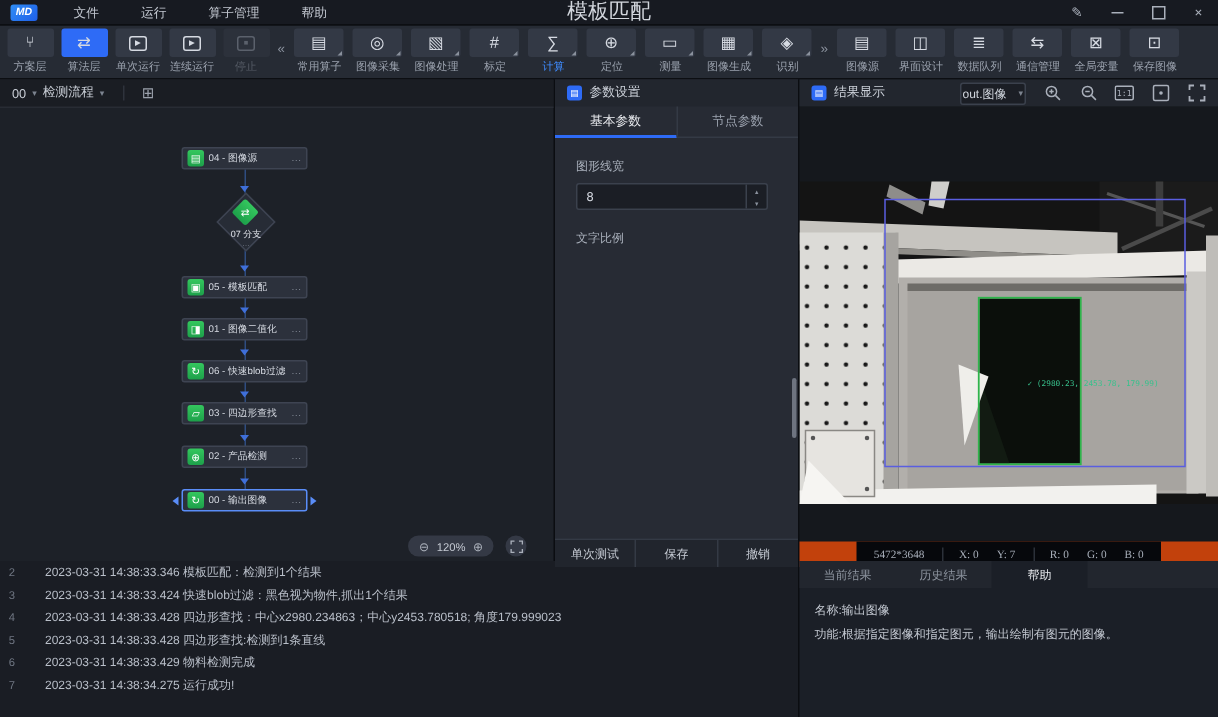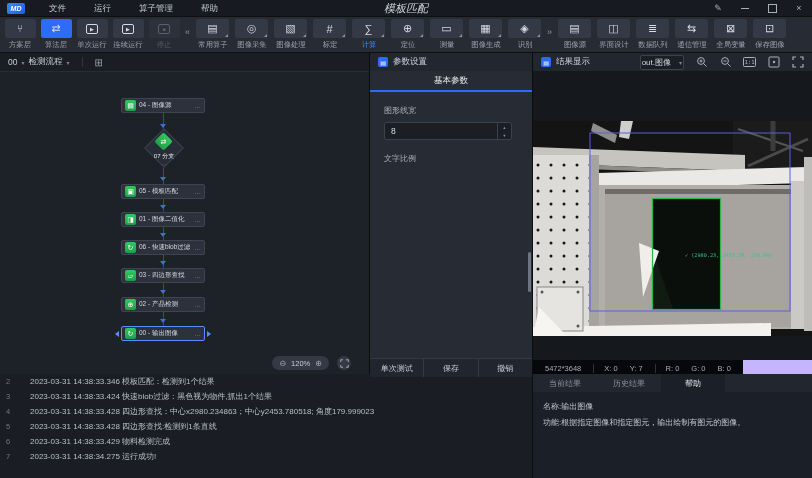--- a/index.html
+++ b/index.html
@@ -3,21 +3,21 @@
 <meta charset="utf-8">
 <style>
   html,body{margin:0;padding:0;background:#0b0d11;}
   body{width:812px;height:478px;overflow:hidden;font-family:"Liberation Sans",sans-serif;-webkit-font-smoothing:antialiased;}
   .app{position:relative;width:812px;height:478px;background:#101218;}
 
   
   .titlebar{height:16px;background:#171a21;display:flex;align-items:center;position:relative;border-bottom:1px solid #0c0e12;}
   .logo{width:18px;height:11px;margin:0 10px 0 7px;background:linear-gradient(135deg,#2f8df5,#1f5fe8);border-radius:2px;color:#fff;font-size:7px;font-weight:bold;font-style:italic;display:flex;align-items:center;justify-content:center;}
   .menu-item{padding:16px 14px;font-size:8.5px;color:#c2c7d0;line-height:16px;}
-  .win-title{position:absolute;left:50%;transform:translateX(-50%);font-size:11px;color:#d2d6dd;font-style:italic;}
+  .win-title{position:absolute;left:50%;transform:translateX(-50%);font-size:14px;color:#d2d6dd;}
   .win-controls{position:absolute;right:8px;top:0;height:16px;display:flex;align-items:center;gap:17px;color:#aab0bb;font-size:9px;}
   .win-controls .wc{display:flex;align-items:center;justify-content:center;width:10px;height:10px;}
   .wc-max{width:7px;height:7px;border:1px solid #aab0bb;}
   .wc-min{width:8px;height:0;border-top:1px solid #aab0bb;}
 
   
   .toolbar{height:33px;background:#262b34;display:flex;align-items:flex-start;padding:2px 2px 0 2px;border-bottom:1px solid #0c0e12;}
   .tb-btn{width:36px;display:flex;flex-direction:column;align-items:center;gap:1px;flex:0 0 auto;}
   .tb-ico{width:31px;height:19px;background:#333945;border-radius:2px;display:flex;align-items:center;justify-content:center;font-size:11px;color:#d6dae2;position:relative;}
   .tb-ico.active{background:#2e6bf6;}
@@ -81,21 +81,21 @@
   .param-footer{height:18px;background:#21252d;border-top:1px solid #343a45;display:flex;flex:0 0 auto;}
   .pf-btn{flex:1;display:flex;align-items:center;justify-content:center;font-size:8px;color:#c6cbd4;}
   .pf-btn + .pf-btn{border-left:1px solid #343a45;}
 
   
   .result-panel{background:#15181d;display:flex;flex-direction:column;}
   .rp-header{height:18px;background:#22262e;display:flex;align-items:center;padding:0 8px;gap:5px;font-size:8.5px;color:#ccd1d9;flex:0 0 auto;}
   .sel{height:13px;background:#1b1e25;border:1px solid #3b414d;border-radius:2px;display:flex;align-items:center;font-size:8px;color:#d0d5dd;padding:0 1px;gap:8px;margin-left:auto;}
   .hicon{width:13px;height:13px;margin-left:6px;color:#aab0bb;display:flex;align-items:center;justify-content:center;}
   .scene-wrap{flex:1;position:relative;}
-  .rinfo{height:17px;background:#c4b5fd;display:flex;justify-content:flex-start;flex:0 0 auto;}
+  .rinfo{height:17px;background:#c2410c;display:flex;justify-content:center;flex:0 0 auto;font-family:Liberation Serif, serif;}
   .rinfo-box{background:#06080c;height:100%;display:flex;align-items:center;padding:0 12px;font-size:7.5px;color:#a6adb8;}
   .rinfo-box .seg{margin-right:12px;}
   .rinfo-box .seg:last-child{margin-right:0;}
   .rinfo-box .div{width:1px;height:9px;background:#2b3039;margin:0 10px 0 0;}
 
   
   .bottom{display:grid;grid-template-columns:532px 279px;column-gap:1px;background:#0b0d11;height:108px;border-top:1px solid #0b0d11;}
   .log-panel{background:#1a1d24;display:flex;flex-direction:column;}
   .log-header{height:18px;background:#21252d;display:flex;align-items:center;padding:0 8px;gap:5px;font-size:8.5px;color:#ccd1d9;flex:0 0 auto;}
   .log-filter{margin-left:auto;height:13px;background:#262a33;border:1px solid #3b414d;border-radius:2px;display:flex;align-items:center;font-size:7.5px;color:#c2c7d0;}
@@ -351,20 +351,21 @@
       </div>
     </div>
 
     <div class="param-panel">
       <div class="panel-header">
         <span class="blue-chip">▤</span>
         <span>参数设置</span>
       </div>
       <div class="ptabs">
         <div class="ptab active">基本参数</div>
+        <div class="ptab">节点参数</div>
       </div>
       <div class="param-body">
         <div class="fld-label">图形线宽</div>
         <div class="input">
           <span class="val">8</span>
           <span class="spin">
             <span>▴</span>
             <span>▾</span>
           </span>
         </div>

